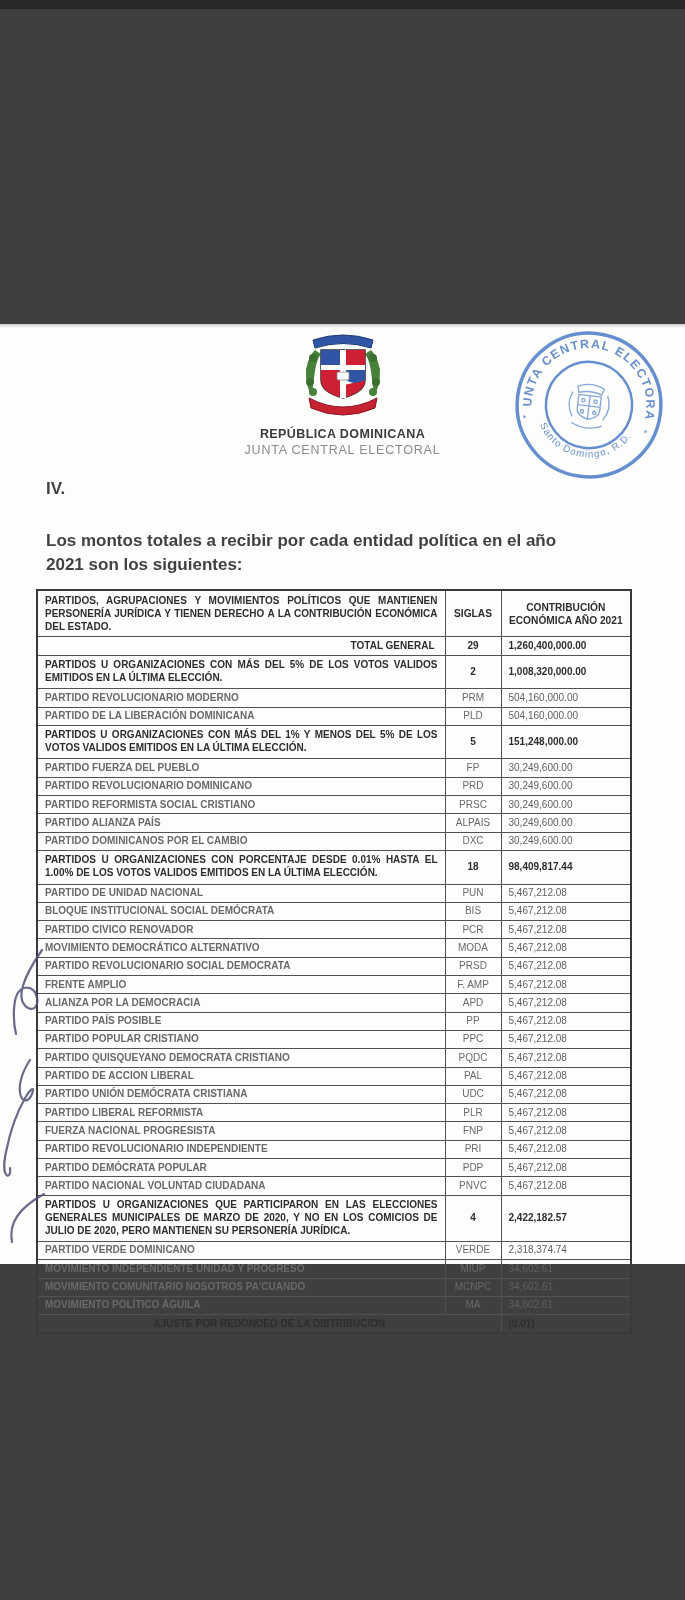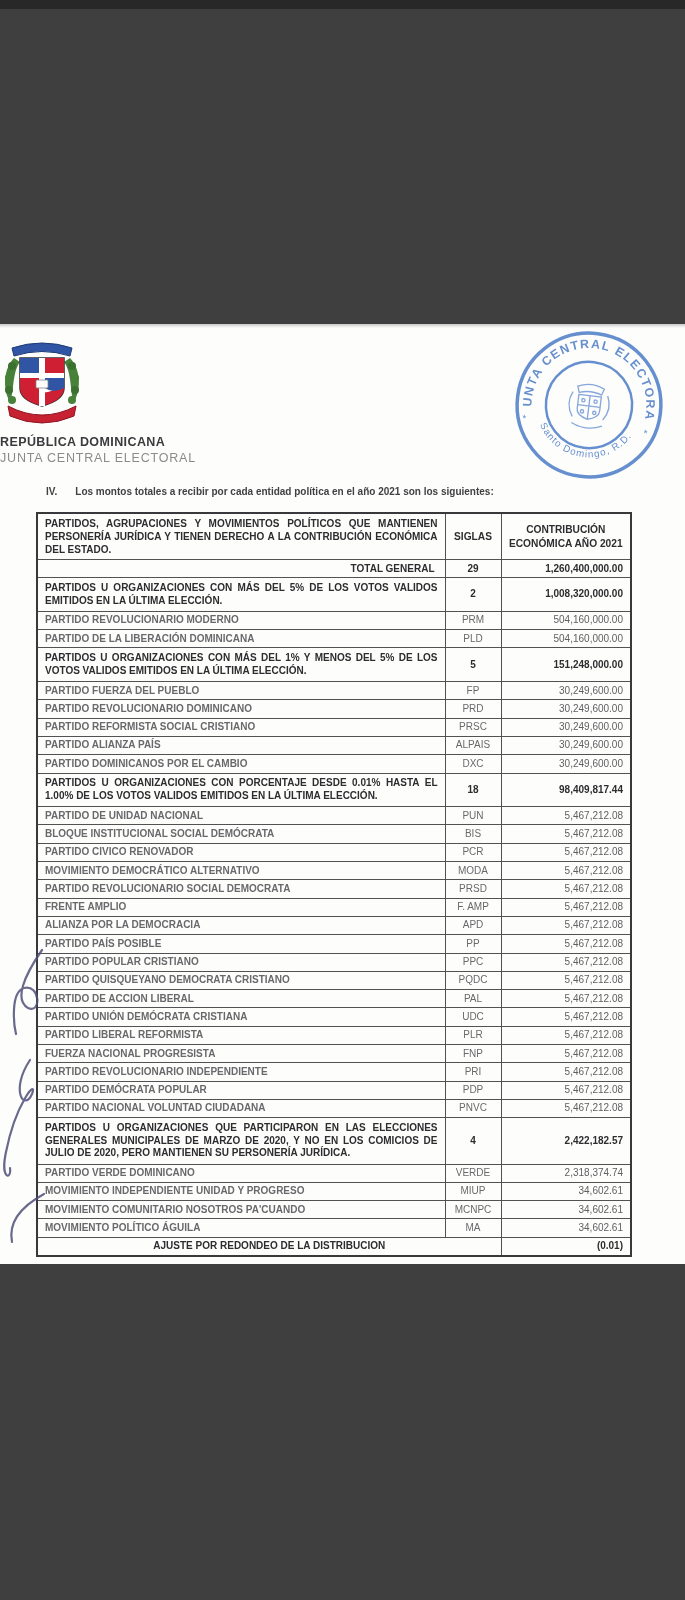--- a/index.html
+++ b/index.html
@@ -9,42 +9,42 @@
     background:#3f3f40;
     font-family:"Liberation Sans","DejaVu Sans",sans-serif;
   }
   .top-strip { position:absolute; top:0; left:0; width:100%; height:9px; background:#282829; }
   .paper {
     position:absolute; top:324px; left:0; width:685px; height:940px;
     background:#fdfdfc;
   }
   .page-edge { height:4px; background:linear-gradient(#c9c9c9, #fdfdfc); }
 
-  .letterhead { text-align:left; padding-top:8px; }
+  .letterhead { text-align:center; }
   .coa { width:84px; height:94px; display:inline-block; }
   .country { font-weight:bold; font-size:12.5px; color:#3b3b3d; letter-spacing:.4px; margin-top:1px; }
   .institution { font-size:12.5px; color:#8b8b8d; letter-spacing:.8px; margin-top:2px; }
 
   .stamp { position:absolute; top:4px; left:512px; width:154px; height:154px; opacity:.93; }
 
-  .heading { display:flex; margin:20px 0 0 46px; width:585px; gap:18px;
-             font-weight:bold; font-size:10px; color:#414144; line-height:1.4; }
+  .heading { display:flex; margin:20px 0 0 46px; width:585px; gap:28px;
+             font-weight:bold; font-size:17px; color:#414144; line-height:1.4;flex-direction:column; }
   .heading .txt { width:545px; }
 
   table.contrib { border-collapse:collapse; table-layout:fixed; width:594px; margin:13px 0 0 36px;
                   border:2px solid #39393b; }
   .contrib col.c1 { width:408px; } .contrib col.c2 { width:56px; } .contrib col.c3 { width:130px; }
   .contrib th, .contrib td { border:1px solid #525254; vertical-align:middle; }
   .contrib thead th { font-size:10px; color:#2d2d2f; padding:3px 7px; line-height:1.3; }
   .contrib th.h-name { text-align:justify; text-align-last:left; }
   .contrib th.h-sig, .contrib th.h-amt { text-align:center; font-size:10.2px; }
   .contrib td { font-size:10px; padding:2.5px 7px 2px; line-height:1.28; }
   .c-name { text-align:left;font-weight:bold; }
   .c-sig  { text-align:center; }
-  .c-amt  { text-align:right; }
+  .c-amt  { }
   .row-party td { color:#69696c; }
   .row-party .c-amt { color:#606063;border-radius:7px; }
   .row-total td, .row-section td, .row-adjust td { font-weight:bold; color:#2d2d2f; }
   .row-total .c-name { text-align:right; padding-right:10px; }
   .row-section .c-name { text-align:justify; text-align-last:left; padding:3.5px 7px; }
   .row-adjust .adj { text-align:center; }
 
   .handwriting { position:absolute; left:-4px; top:618px; width:64px; height:312px; }
 </style>
 </head>

